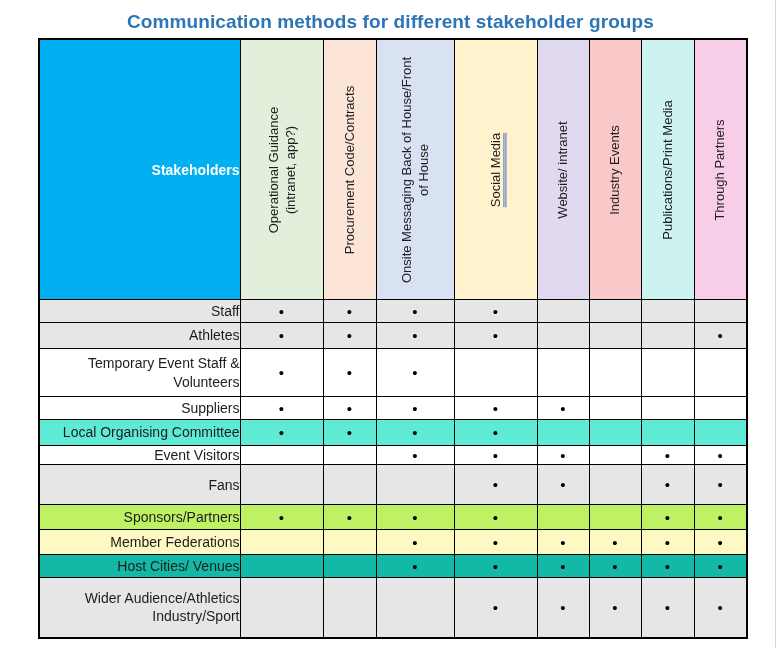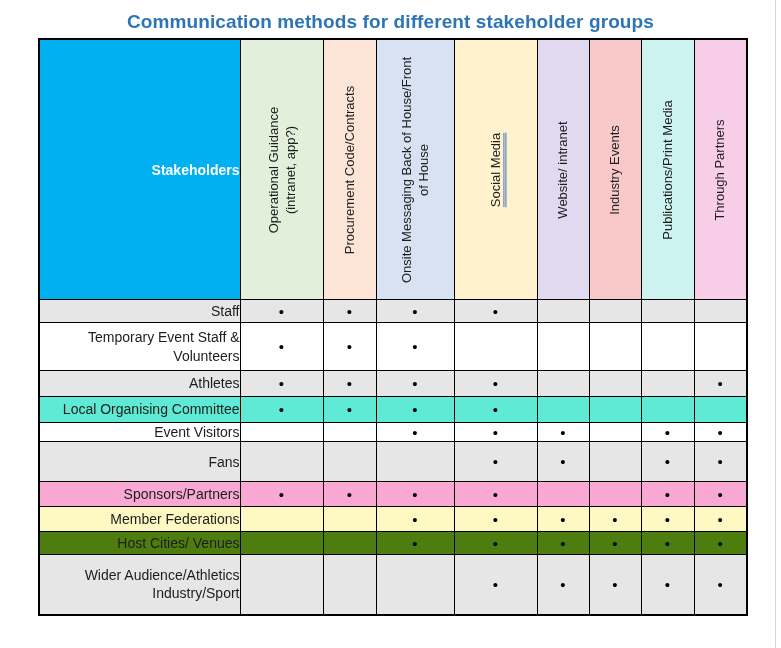--- a/index.html
+++ b/index.html
@@ -122,41 +122,52 @@
         <td class="row-label">Staff</td>
         <td class="mark-cell">•</td>
         <td class="mark-cell">•</td>
         <td class="mark-cell">•</td>
         <td class="mark-cell">•</td>
         <td class="mark-cell"></td>
         <td class="mark-cell"></td>
         <td class="mark-cell"></td>
         <td class="mark-cell"></td>
       </tr>
+      <tr style="height: 26px; background: rgb(231, 230, 230);">
+        <td class="row-label">Athletes</td>
+        <td class="mark-cell">•</td>
+        <td class="mark-cell">•</td>
+        <td class="mark-cell">•</td>
+        <td class="mark-cell">•</td>
+        <td class="mark-cell"></td>
+        <td class="mark-cell"></td>
+        <td class="mark-cell"></td>
+        <td class="mark-cell">•</td>
+      </tr>
       <tr style="height: 48px; background: rgb(255, 255, 255);">
         <td class="row-label">Temporary Event Staff &amp; Volunteers</td>
         <td class="mark-cell">•</td>
         <td class="mark-cell">•</td>
         <td class="mark-cell">•</td>
         <td class="mark-cell"></td>
         <td class="mark-cell"></td>
         <td class="mark-cell"></td>
         <td class="mark-cell"></td>
         <td class="mark-cell"></td>
       </tr>
-      <tr style="height: 26px; background: rgb(231, 230, 230);">
-        <td class="row-label">Athletes</td>
-        <td class="mark-cell">•</td>
-        <td class="mark-cell">•</td>
-        <td class="mark-cell">•</td>
-        <td class="mark-cell">•</td>
-        <td class="mark-cell"></td>
-        <td class="mark-cell"></td>
-        <td class="mark-cell"></td>
-        <td class="mark-cell">•</td>
+      <tr style="height: 23px; background: rgb(255, 255, 255);">
+        <td class="row-label">Suppliers</td>
+        <td class="mark-cell">•</td>
+        <td class="mark-cell">•</td>
+        <td class="mark-cell">•</td>
+        <td class="mark-cell">•</td>
+        <td class="mark-cell">•</td>
+        <td class="mark-cell"></td>
+        <td class="mark-cell"></td>
+        <td class="mark-cell"></td>
       </tr>
       <tr style="height: 26px; background: #5eead4;">
         <td class="row-label">Local Organising Committee</td>
         <td class="mark-cell">•</td>
         <td class="mark-cell">•</td>
         <td class="mark-cell">•</td>
         <td class="mark-cell">•</td>
         <td class="mark-cell"></td>
         <td class="mark-cell"></td>
         <td class="mark-cell"></td>
@@ -177,21 +188,21 @@
         <td class="row-label">Fans</td>
         <td class="mark-cell"></td>
         <td class="mark-cell"></td>
         <td class="mark-cell"></td>
         <td class="mark-cell">•</td>
         <td class="mark-cell">•</td>
         <td class="mark-cell"></td>
         <td class="mark-cell">•</td>
         <td class="mark-cell">•</td>
       </tr>
-      <tr style="height: 25px; background: #f9a8d4;">
+      <tr style="height: 25px; background: #bef264;">
         <td class="row-label">Sponsors/Partners</td>
         <td class="mark-cell">•</td>
         <td class="mark-cell">•</td>
         <td class="mark-cell">•</td>
         <td class="mark-cell">•</td>
         <td class="mark-cell"></td>
         <td class="mark-cell"></td>
         <td class="mark-cell">•</td>
         <td class="mark-cell">•</td>
       </tr>
@@ -199,21 +210,21 @@
         <td class="row-label">Member Federations</td>
         <td class="mark-cell"></td>
         <td class="mark-cell"></td>
         <td class="mark-cell">•</td>
         <td class="mark-cell">•</td>
         <td class="mark-cell">•</td>
         <td class="mark-cell">•</td>
         <td class="mark-cell">•</td>
         <td class="mark-cell">•</td>
       </tr>
-      <tr style="height: 23px; background: #4d7c0f;">
+      <tr style="height: 23px; background: #14b8a6;">
         <td class="row-label">Host Cities/ Venues</td>
         <td class="mark-cell"></td>
         <td class="mark-cell"></td>
         <td class="mark-cell">•</td>
         <td class="mark-cell">•</td>
         <td class="mark-cell">•</td>
         <td class="mark-cell">•</td>
         <td class="mark-cell">•</td>
         <td class="mark-cell">•</td>
       </tr>

